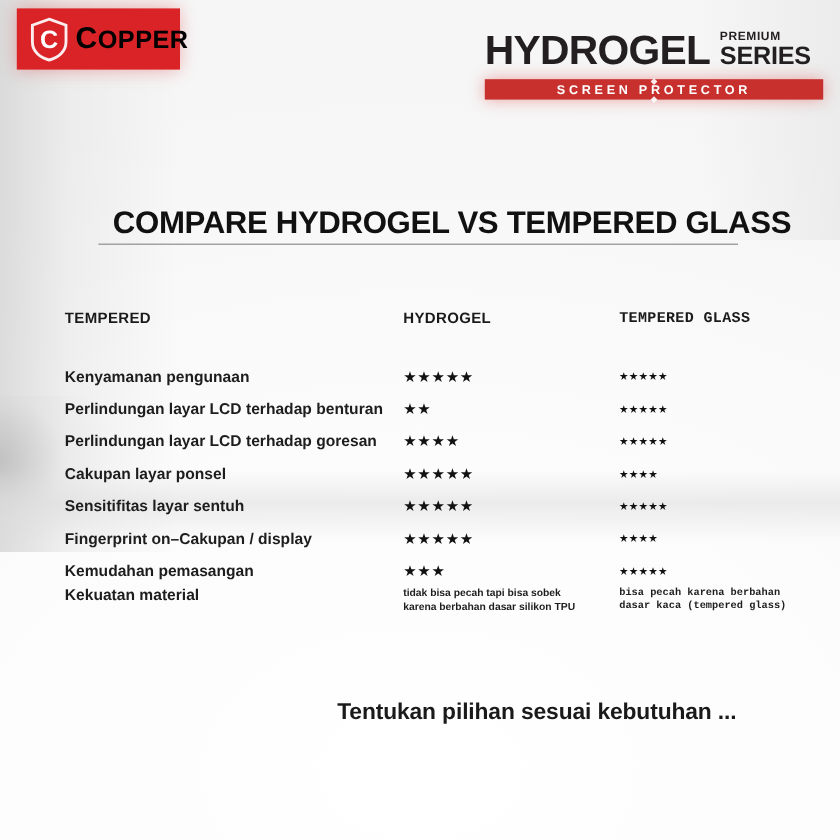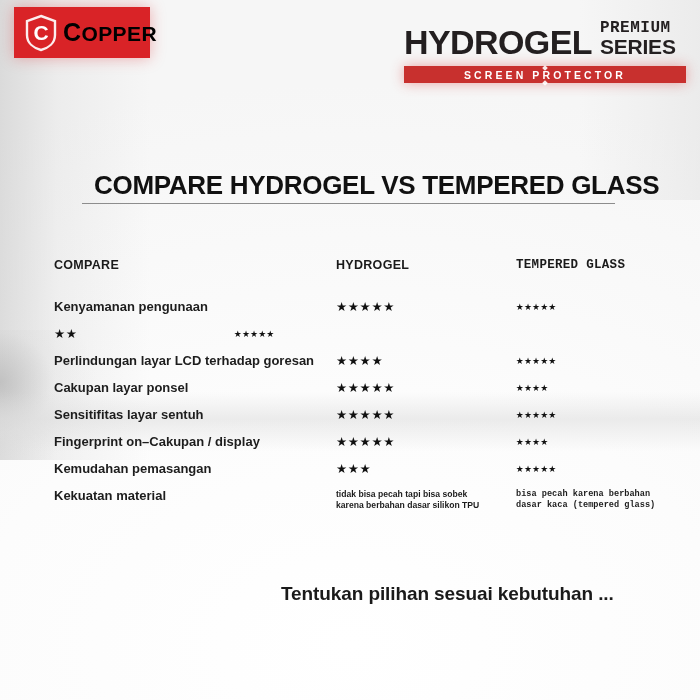--- a/index.html
+++ b/index.html
@@ -57,21 +57,21 @@
 
   
   .banner{position:absolute;left:404px;top:14px;width:282px;height:76px;}
   .banner-top{display:flex;align-items:flex-end;height:44px;}
   .brand-main{
     font-size:34px;font-weight:bold;color:#231f20;letter-spacing:-0.6px;
     line-height:0.95;font-family:"Liberation Sans", sans-serif;
   }
   .brand-sub{margin-left:8px;padding-bottom:1px;}
   .brand-premium{
-    font-size:16px;font-weight:bold;color:#231f20;letter-spacing:0.5px;line-height:1;font-family:Liberation Mono, monospace;
+    font-size:10px;font-weight:bold;color:#231f20;letter-spacing:0.5px;line-height:1;
   }
   .brand-series{
     font-size:21px;font-weight:bold;color:#231f20;letter-spacing:-0.2px;line-height:1;
   }
   .protector-bar{
     margin-top:8px;height:17px;background:#c8302e;
     display:flex;align-items:center;justify-content:space-between;
     padding:0 7px;box-sizing:border-box;
     box-shadow:0 0 13px rgba(220,60,60,0.45);
     flex-direction:column;
@@ -95,21 +95,21 @@
     position:absolute;left:82px;top:203px;width:533px;height:1px;background:#8d8d8d;
   }
 
   
   .table{position:absolute;left:54px;top:258px;width:620px;}
   .thead{display:flex;font-size:12.5px;font-weight:bold;color:#1a1a1a;letter-spacing:0.3px;}
   .col-crit{width:282px;flex:0 0 282px;}
   .col-hyd{width:180px;flex:0 0 180px;}
   .col-tem{width:158px;flex:0 0 158px;font-family:Liberation Mono, monospace;}
   .row{
-    display:flex;align-items:flex-start;height:27px;
+    display:flex;align-items:center;height:27px;
   }
   .rows{margin-top:28px;}
   .crit{
     font-size:13px;font-weight:bold;color:#1d1d1d;line-height:14px;white-space:nowrap;
   }
   .stars{
     font-size:12.5px;color:#111111;letter-spacing:0.6px;line-height:14px;
   }
   .row-material{height:auto;align-items:flex-start;}
   .matnote{
@@ -155,34 +155,35 @@
       <span class="protector-text">SCREEN PROTECTOR</span>
       <span class="bar-dot"></span>
     </div>
   </div>
 
   <div class="title">COMPARE HYDROGEL VS TEMPERED GLASS</div>
   <div class="title-rule"></div>
 
   <div class="table">
     <div class="thead">
-      <div class="col-crit">COMPARE</div>
+      <div class="col-crit">TEMPERED</div>
       <div class="col-hyd">HYDROGEL</div>
       <div class="col-tem">TEMPERED GLASS</div>
     </div>
 
     <div class="rows">
 
       <div class="row">
         <div class="col-crit crit">Kenyamanan pengunaan</div>
         <div class="col-hyd stars">★★★★★</div>
         <div class="col-tem stars">★★★★★</div>
       </div>
 
       <div class="row">
+        <div class="col-crit crit">Perlindungan layar LCD terhadap benturan</div>
         <div class="col-hyd stars">★★</div>
         <div class="col-tem stars">★★★★★</div>
       </div>
 
       <div class="row">
         <div class="col-crit crit">Perlindungan layar LCD terhadap  goresan</div>
         <div class="col-hyd stars">★★★★</div>
         <div class="col-tem stars">★★★★★</div>
       </div>
 

